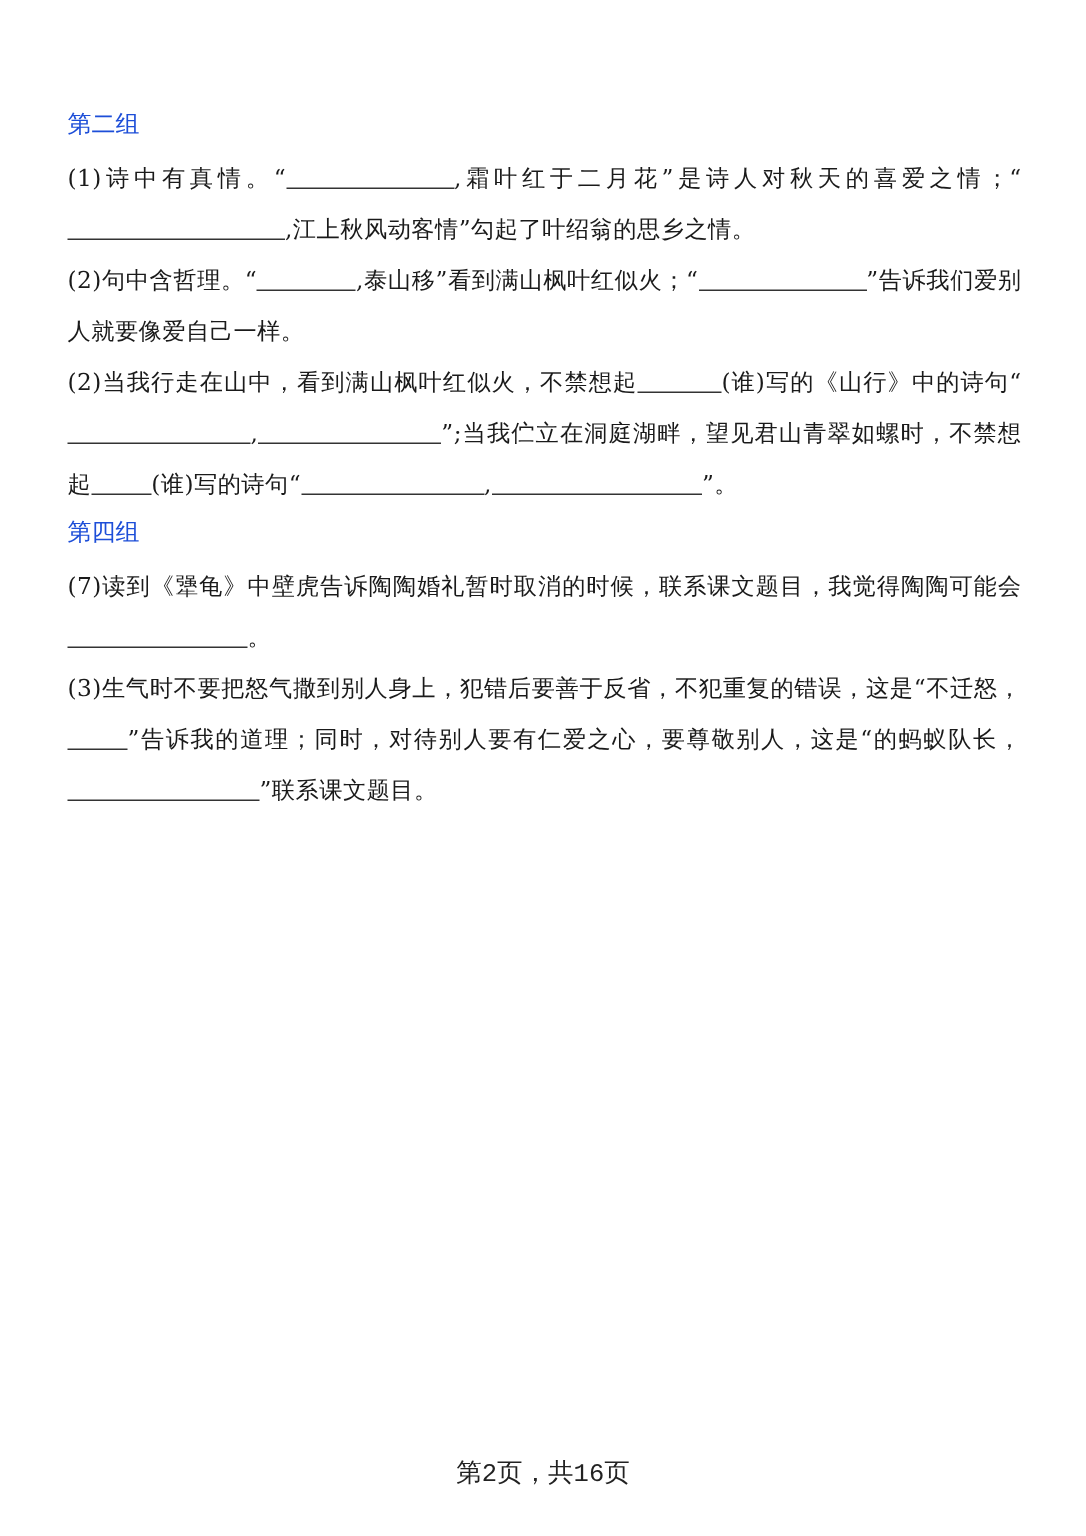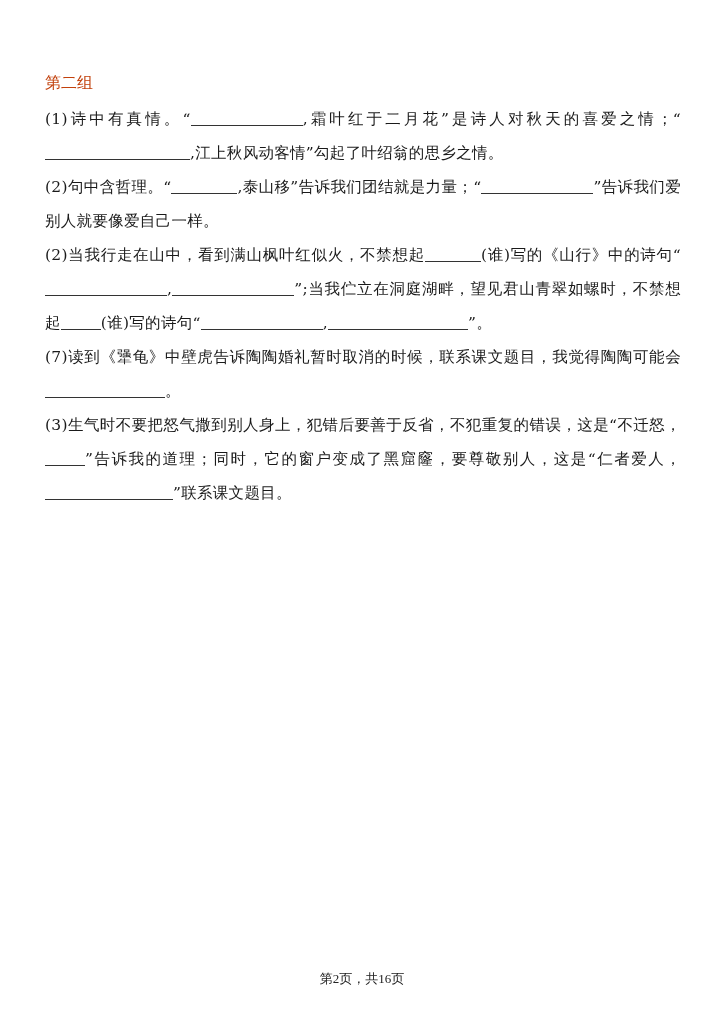--- a/index.html
+++ b/index.html
@@ -1,36 +1,37 @@
 <!DOCTYPE html>
 <html><head>
 <meta charset="utf-8">
 <style>
   html, body { margin: 0; padding: 0; background: #ffffff; }
   body { width: 724px; height: 1024px; position: relative; overflow: hidden;
          font-family: "DejaVu Serif", "Liberation Serif", serif; color: #1a1a1a; }
   .page { position: absolute; left: 45px; top: 68px; width: 636px; }
-  .heading { color: #c2410c; font-family: "DejaVu Sans", "Liberation Sans", sans-serif;
+  .heading { color: #1d4ed8; font-family: "DejaVu Sans", "Liberation Sans", sans-serif;
              font-size: 16px; height: 30px; line-height: 30px; margin-bottom: 4px; }
   .para { font-size: 15.5px; line-height: 34px; text-align: justify; letter-spacing: 0.3px; }
   .blank { display: inline-block; border-bottom: 1px solid #333; height: 1.0em; vertical-align: -2px; }
   .footer { position: absolute; top: 970px; left: 0; width: 724px; text-align: center;
-            font-family: Liberation Serif, serif; font-size: 13px; color: #222; }
+            font-family: Liberation Mono, monospace; font-size: 17px; color: #222; }
 </style>
 </head>
 <body>
 
 <div class="page">
   <div>
     <div class="heading">第二组</div>
     <div class="para"><span>(1)诗中有真情。“</span><span class="blank" style="width: 112px;"></span><span>,霜叶红于二月花”是诗人对秋天的喜爱之情；“</span><span class="blank" style="width: 145px;"></span><span>,江上秋风动客情”勾起了叶绍翁的思乡之情。</span></div>
-    <div class="para"><span>(2)句中含哲理。“</span><span class="blank" style="width: 66px;"></span><span>,泰山移”告诉我们团结就是力量；“</span><span class="blank" style="width: 112px;"></span><span>”告诉我们爱别人就要像爱自己一样。</span></div>
+    <div class="para"><span>(2)句中含哲理。“</span><span class="blank" style="width: 66px;"></span><span>,泰山移”看到满山枫叶红似火；“</span><span class="blank" style="width: 112px;"></span><span>”告诉我们爱别人就要像爱自己一样。</span></div>
   </div>
   <div>
     <div class="para"><span>(2)当我行走在山中，看到满山枫叶红似火，不禁想起</span><span class="blank" style="width: 56px;"></span><span>(谁)写的《山行》中的诗句“</span><span class="blank" style="width: 122px;"></span><span>,</span><span class="blank" style="width: 122px;"></span><span>”;当我伫立在洞庭湖畔，望见君山青翠如螺时，不禁想起</span><span class="blank" style="width: 40px;"></span><span>(谁)写的诗句“</span><span class="blank" style="width: 122px;"></span><span>,</span><span class="blank" style="width: 140px;"></span><span>”。</span></div>
   </div>
   <div>
+    <div class="heading">第四组</div>
     <div class="para"><span>(7)读到《犟龟》中壁虎告诉陶陶婚礼暂时取消的时候，联系课文题目，我觉得陶陶可能会</span><span class="blank" style="width: 120px;"></span><span>。</span></div>
-    <div class="para"><span>(3)生气时不要把怒气撒到别人身上，犯错后要善于反省，不犯重复的错误，这是“不迁怒，</span><span class="blank" style="width: 40px;"></span><span>”告诉我的道理；同时，它的窗户变成了黑窟窿，要尊敬别人，这是“仁者爱人，</span><span class="blank" style="width: 128px;"></span><span>”联系课文题目。</span></div>
+    <div class="para"><span>(3)生气时不要把怒气撒到别人身上，犯错后要善于反省，不犯重复的错误，这是“不迁怒，</span><span class="blank" style="width: 40px;"></span><span>”告诉我的道理；同时，对待别人要有仁爱之心，要尊敬别人，这是“的蚂蚁队长，</span><span class="blank" style="width: 128px;"></span><span>”联系课文题目。</span></div>
   </div>
 </div>
 
 <div class="footer">第2页，共16页</div>
 
 </body></html>

